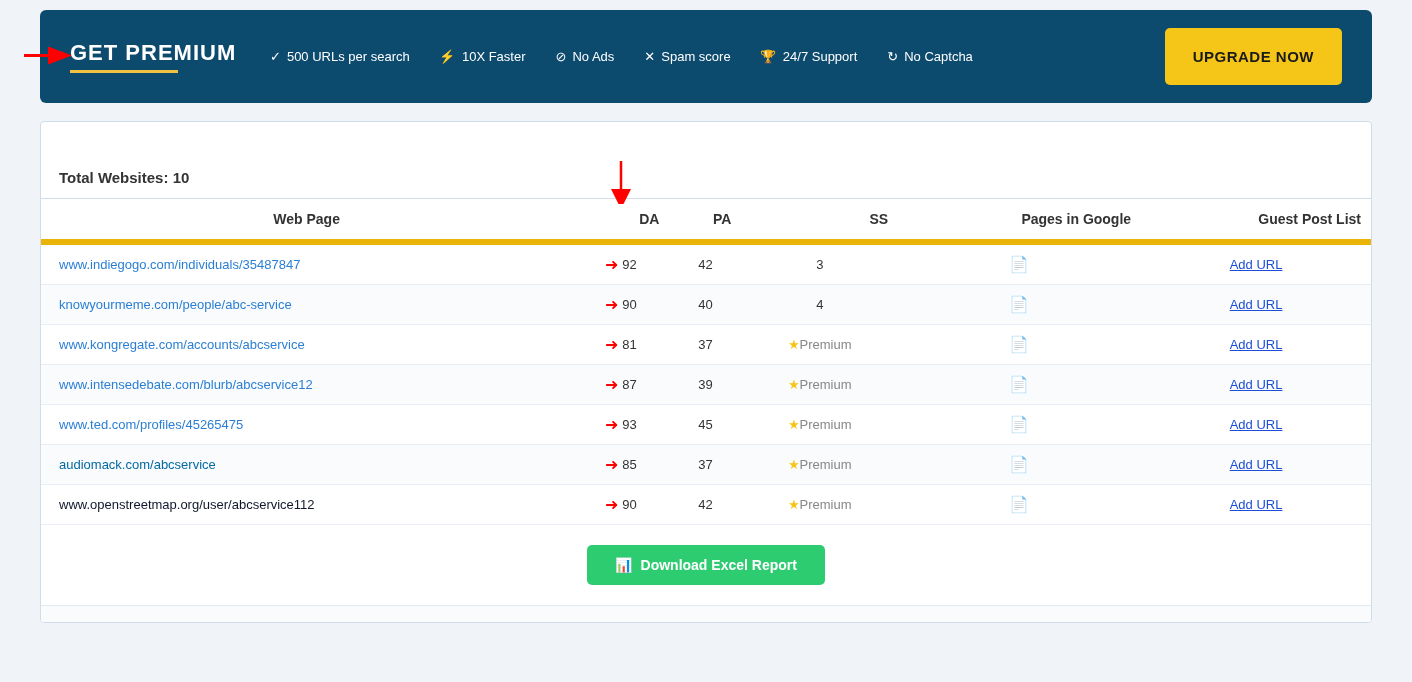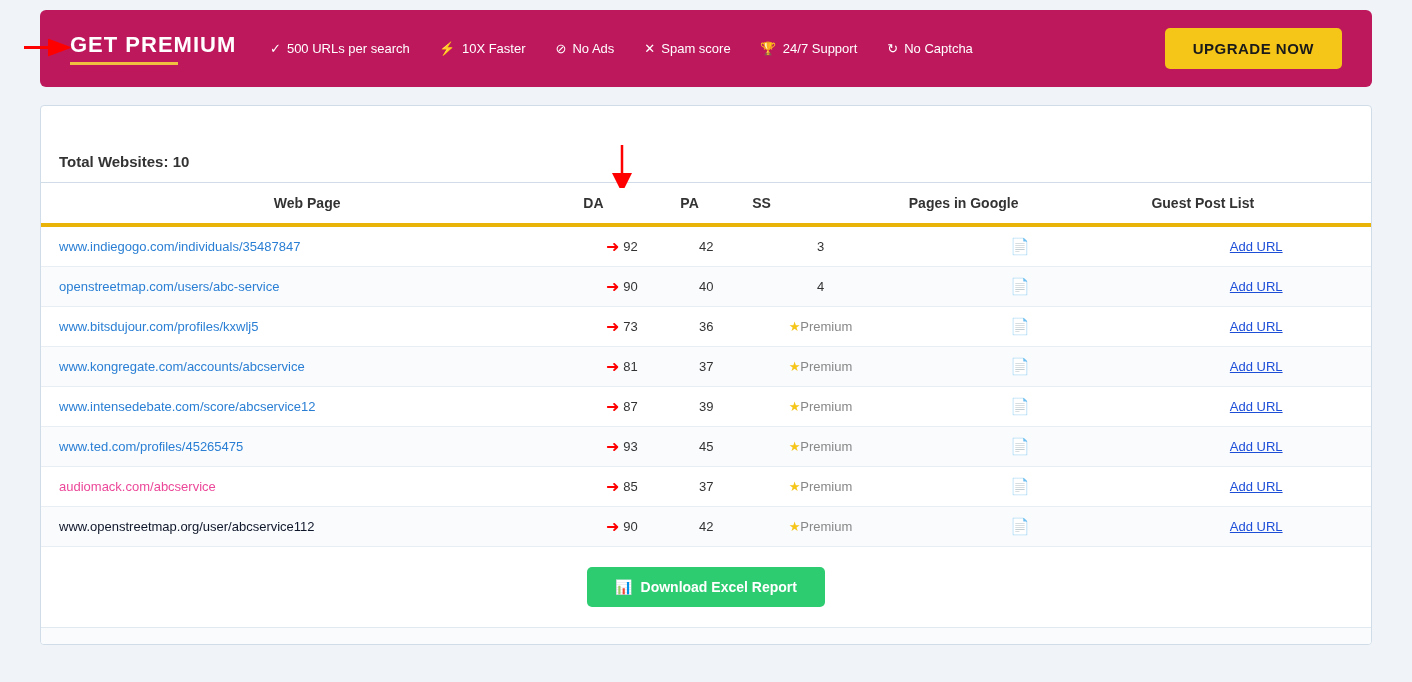--- a/index.html
+++ b/index.html
@@ -11,21 +11,21 @@
     }
     .page-wrapper {
       max-width: 1412px;
       margin: 0 auto;
       padding: 10px 40px 20px;
       background: #f0f4f8;
     }
 
     
     .premium-banner {
-      background: #be185d;
+      background: #0c4a6e;
       border-radius: 6px;
       padding: 18px 30px;
       display: flex;
       align-items: center;
       margin-bottom: 18px;
       position: relative;
     }
     .premium-title {
       color: #fff;
       font-size: 22px;
@@ -60,21 +60,21 @@
     .premium-feature .feat-icon {
       font-size: 13px;
     }
     .upgrade-btn {
       background: #f5c518;
       color: #1a1a1a;
       font-weight: 900;
       font-size: 15px;
       border: none;
       border-radius: 5px;
-      padding: 12px 28px;
+      padding: 20px 28px;
       cursor: pointer;
       white-space: nowrap;
       letter-spacing: 0.5px;
     }
 
     
     .table-section {
       background: #fff;
       border: 1px solid #d0dce8;
       border-radius: 4px;
@@ -87,25 +87,25 @@
       color: #333;
       border-bottom: 1px solid #d0dce8;
       margin-top: 35px;
     }
     table {
       width: 100%;
       border-collapse: collapse;
     }
     thead tr {
       background: #fff;
-      border-bottom: 4px solid #eab308;
+      border-bottom: 6px solid #eab308;
     }
     thead th {
       padding: 12px 10px;
-      text-align: left;
+      text-align: right;
       font-weight: 700;
       font-size: 14px;
       color: #333;
     }
     thead th:first-child {
       text-align: center;
     }
     tbody tr {
       border-bottom: 1px solid #e8eef4;
     }
@@ -267,60 +267,47 @@
                 <span class="red-arrow">➜</span>
                 <span>92</span>
               </div>
             </td>
             <td>42</td>
             <td>3</td>
             <td><span class="page-icon">📄</span></td>
             <td><a href="#" class="add-url-link">Add URL</a></td>
           </tr>
           <tr>
-            <td><a href="#" style="color: rgb(42, 127, 212); text-decoration: none;">openstreetmap.com/users/abc-service</a></td>
+            <td><a href="#" style="color: rgb(42, 127, 212); text-decoration: none;">knowyourmeme.com/people/abc-service</a></td>
             <td>
               <div class="da-cell">
                 <span class="red-arrow">➜</span>
                 <span>90</span>
               </div>
             </td>
             <td>40</td>
             <td>4</td>
             <td><span class="page-icon">📄</span></td>
             <td><a href="#" class="add-url-link">Add URL</a></td>
           </tr>
           <tr>
-            <td><a href="#" style="color: rgb(42, 127, 212); text-decoration: none;">www.bitsdujour.com/profiles/kxwlj5</a></td>
-            <td>
-              <div class="da-cell">
-                <span class="red-arrow">➜</span>
-                <span>73</span>
-              </div>
-            </td>
-            <td>36</td>
-            <td><span class="star-icon">★</span><span class="premium-badge">Premium</span></td>
-            <td><span class="page-icon">📄</span></td>
-            <td><a href="#" class="add-url-link">Add URL</a></td>
-          </tr>
-          <tr>
             <td><a href="#" style="color: rgb(42, 127, 212); text-decoration: none;">www.kongregate.com/accounts/abcservice</a></td>
             <td>
               <div class="da-cell">
                 <span class="red-arrow">➜</span>
                 <span>81</span>
               </div>
             </td>
             <td>37</td>
             <td><span class="star-icon">★</span><span class="premium-badge">Premium</span></td>
             <td><span class="page-icon">📄</span></td>
             <td><a href="#" class="add-url-link">Add URL</a></td>
           </tr>
           <tr>
-            <td><a href="#" style="color: rgb(42, 127, 212); text-decoration: none;">www.intensedebate.com/score/abcservice12</a></td>
+            <td><a href="#" style="color: rgb(42, 127, 212); text-decoration: none;">www.intensedebate.com/blurb/abcservice12</a></td>
             <td>
               <div class="da-cell">
                 <span class="red-arrow">➜</span>
                 <span>87</span>
               </div>
             </td>
             <td>39</td>
             <td><span class="star-icon">★</span><span class="premium-badge">Premium</span></td>
             <td><span class="page-icon">📄</span></td>
             <td><a href="#" class="add-url-link">Add URL</a></td>
@@ -332,21 +319,21 @@
                 <span class="red-arrow">➜</span>
                 <span>93</span>
               </div>
             </td>
             <td>45</td>
             <td><span class="star-icon">★</span><span class="premium-badge">Premium</span></td>
             <td><span class="page-icon">📄</span></td>
             <td><a href="#" class="add-url-link">Add URL</a></td>
           </tr>
           <tr>
-            <td><a href="#" style="color: #ec4899; text-decoration: none;">audiomack.com/abcservice</a></td>
+            <td><a href="#" style="color: #0369a1; text-decoration: none;">audiomack.com/abcservice</a></td>
             <td>
               <div class="da-cell">
                 <span class="red-arrow">➜</span>
                 <span>85</span>
               </div>
             </td>
             <td>37</td>
             <td><span class="star-icon">★</span><span class="premium-badge">Premium</span></td>
             <td><span class="page-icon">📄</span></td>
             <td><a href="#" class="add-url-link">Add URL</a></td>

